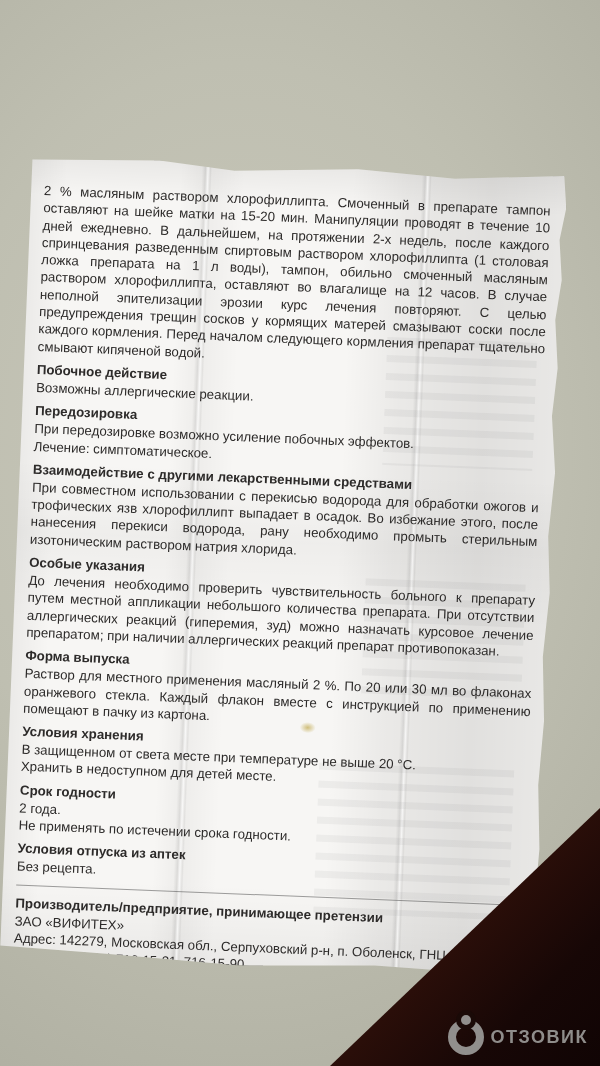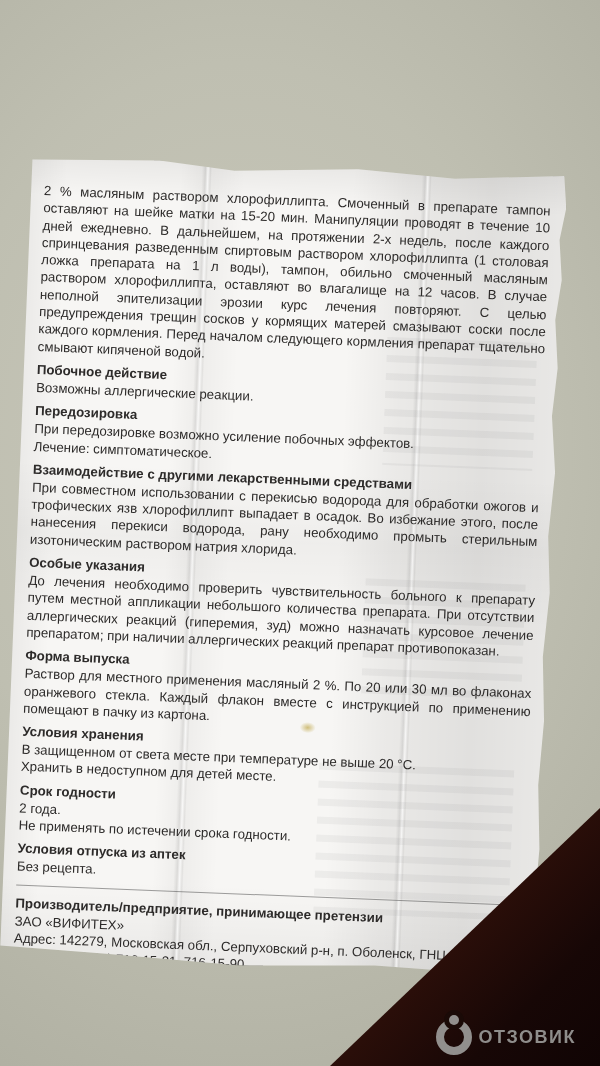--- a/index.html
+++ b/index.html
@@ -69,21 +69,21 @@
   
   .dark-corner{
     position:absolute;left:330px;top:808px;width:270px;height:258px;
     clip-path:polygon(100% 0, 100% 100%, 0 100%);
     background:linear-gradient(135deg,
       #6e3d28 0%, #4a1f14 22%, #2a0e09 50%, #170706 75%, #100404 100%);
   }
 
   
   .watermark{
-    position:absolute;right:24px;bottom:11px;
+    position:absolute;right:12px;bottom:11px;
     display:flex;align-items:center;gap:7px;
     color:#8f8d8b;
   }
   .wm-icon{position:relative;box-sizing:border-box;width:36px;height:36px;
     border:8px solid #918f8d;border-radius:50%;}
   .wm-icon::before{content:"";position:absolute;left:50%;top:-12px;
     transform:translateX(-50%);width:10px;height:10px;border-radius:50%;
     background:#918f8d;box-shadow:0 0 0 5px #1a0a07;}
   .wm-text{font-size:18px;font-weight:bold;letter-spacing:1.5px;}
 </style>

